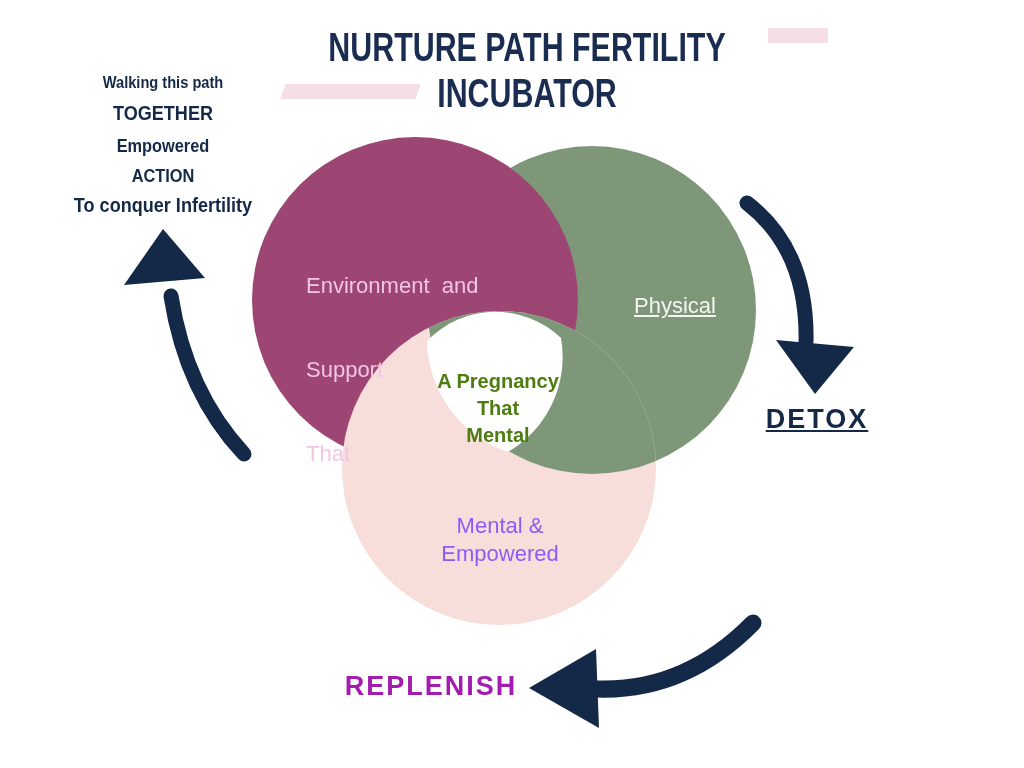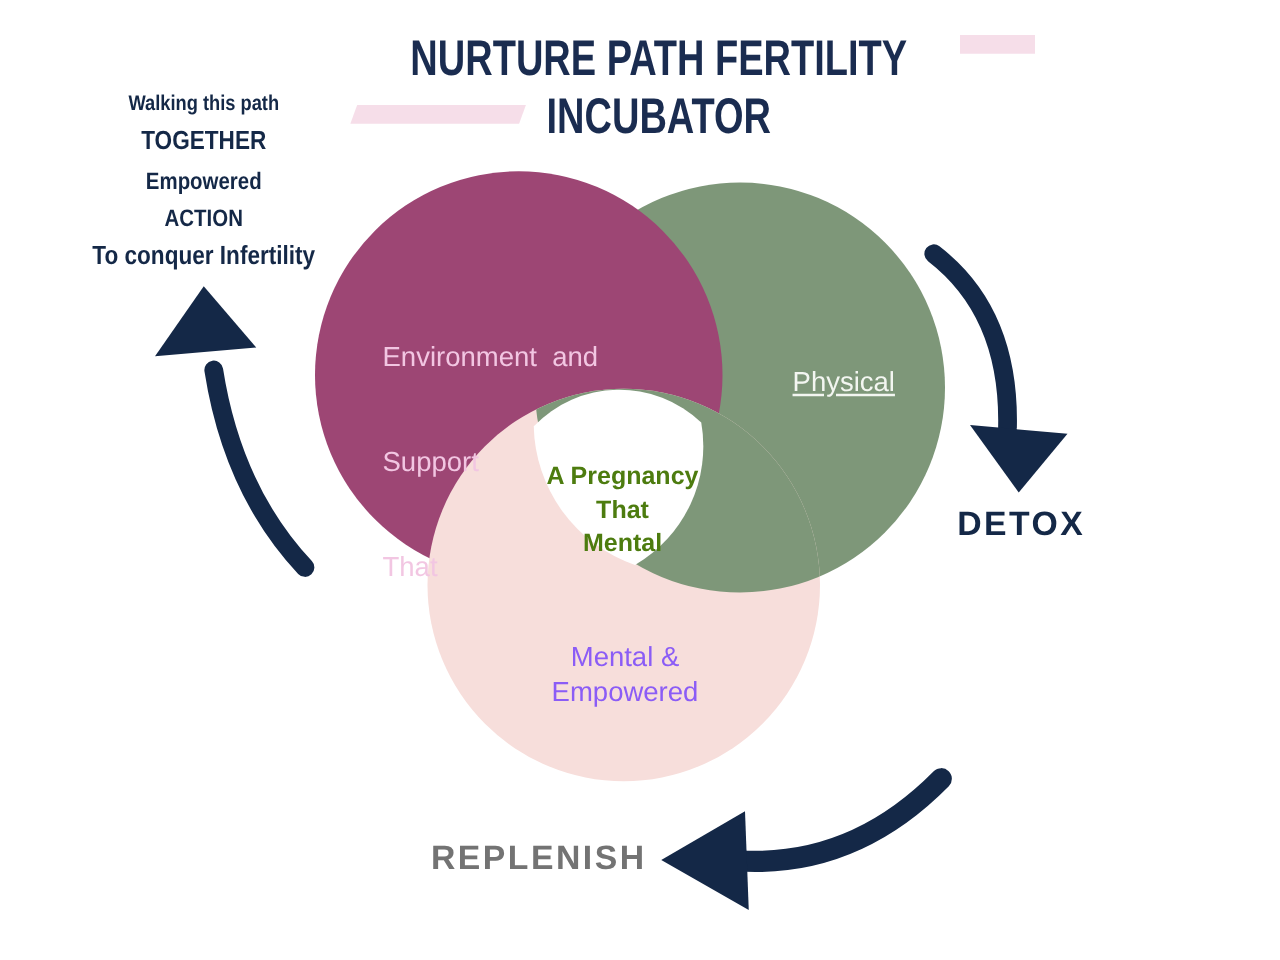--- a/index.html
+++ b/index.html
@@ -37,25 +37,25 @@
   #mental-label{
     left:400px;top:512px;width:200px;text-align:center;
     color:#8b5cf6;font-size:22px;line-height:28px;
   }
   #center-label{
     left:413px;top:336px;width:170px;text-align:center;
     color:#4d7c0f;font-size:20px;font-weight:bold;line-height:27px;margin-top:32px;
   }
   #detox-label{
     left:752px;top:404px;width:130px;text-align:center;
-    color:#142847;font-size:27px;font-weight:bold;letter-spacing:2px;
+    color:#142847;font-size:27px;font-weight:bold;letter-spacing:2px;text-decoration:underline;
   }
   #replenish-label{
     left:326px;top:671px;width:210px;text-align:center;
-    color:#737373;font-size:27px;font-weight:bold;letter-spacing:2px;
+    color:#a21caf;font-size:27px;font-weight:bold;letter-spacing:2px;
   }
   .smudge{background:rgba(235,182,207,0.45);}
   #smudge-1{left:283px;top:84px;width:135px;height:15px;transform:skewX(-20deg);}
   #smudge-2{left:768px;top:28px;width:60px;height:15px;}
 </style>
 </head>
 <body>
 
 <div class="abs smudge" id="smudge-1"></div>
 <div class="abs smudge" id="smudge-2"></div>

